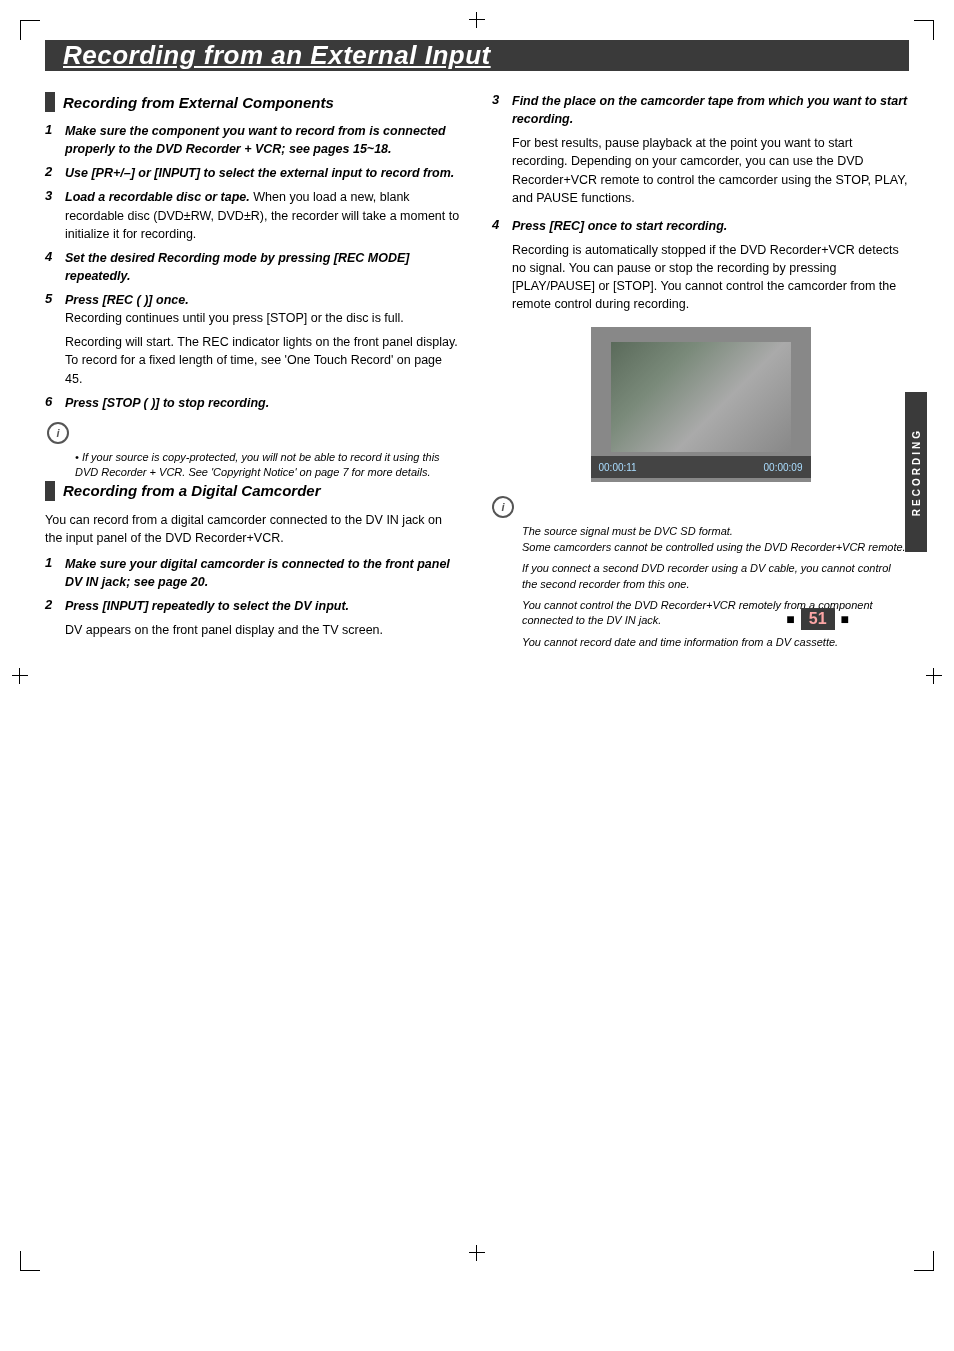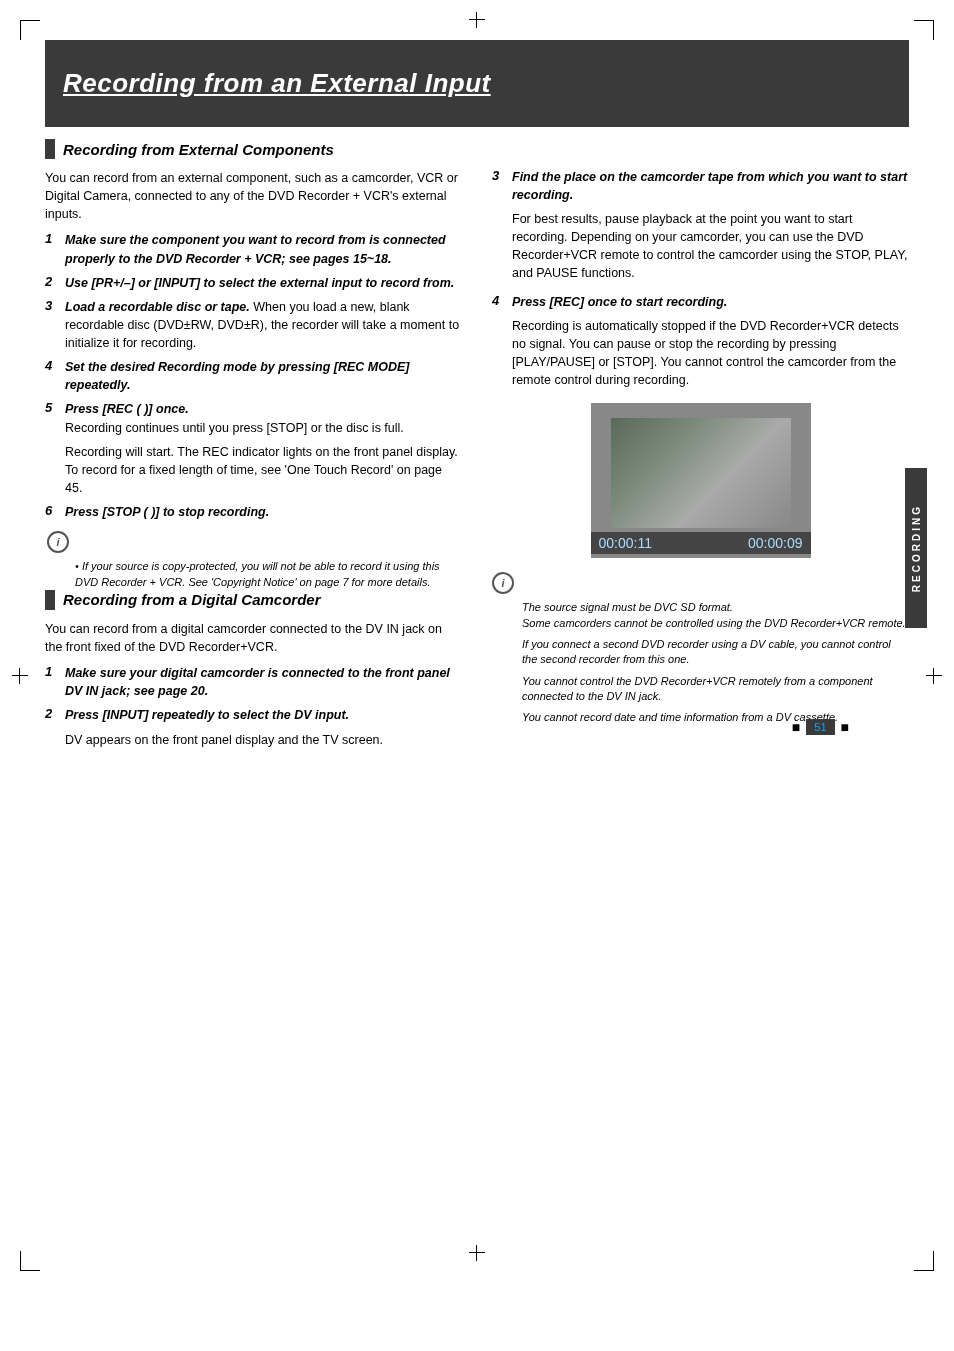--- a/index.html
+++ b/index.html
@@ -49,39 +49,38 @@
 
     
     .page-content {
       margin: 40px 45px 80px 45px;
       position: relative;
     }
 
     
     .title-bar {
       background: #3a3a3a;
-      padding: 28px 18px;
-      margin-bottom: 12px;
+      padding: 0 18px;
+      margin-bottom: 21px;
       text-decoration: underline;
     }
     .title-bar h1 {
       font-size: 26px;
       font-style: italic;
       font-weight: bold;
       color: #fff;
       letter-spacing: 0.5px;
       text-decoration: underline;
       text-decoration-style: solid;
     }
 
     
     .two-col {
       display: flex;
       gap: 30px;
-      align-items: center;
     }
     .col-left {
       flex: 1;
       max-width: 420px;
     }
     .col-right {
       flex: 1;
       max-width: 420px;
     }
 
@@ -171,21 +170,21 @@
     }
     .camcorder-img .controls-bar {
       position: absolute;
       bottom: 4px; left: 0; right: 0;
       height: 22px;
       background: #444;
       display: flex;
       align-items: center;
       justify-content: space-between;
       padding: 0 8px;
-      font-size: 14px;
+      font-size: 10px;
       color: #adf;
     }
 
     
     .note-box-right {
       display: flex;
       align-items: flex-start;
       gap: 8px;
       margin-top: 10px;
     }
@@ -216,23 +215,23 @@
     .page-number-area {
       position: absolute;
       bottom: 20px;
       right: 60px;
       display: flex;
       align-items: center;
       gap: 6px;
     }
     .page-num-block {
       background: #3a3a3a;
-      color: #0ea5e9;
-      font-size: 11px;
-      font-weight: normal;
+      color: #fca5a5;
+      font-size: 16px;
+      font-weight: bold;
       padding: 2px 8px;
     }
 
     .mt6 { margin-top: 6px; }
     .mt10 { margin-top: 10px; }
     .mt14 { margin-top: 14px; }
     .mt18 { }
 
     
     .info-icon {
@@ -272,21 +271,20 @@
 
   <div class="two-col">
 
     <div class="col-left">
 
       <div class="section-header">
         <div class="section-bar"></div>
         <span class="section-title">Recording from External Components</span>
       </div>
 
-      <p class="body-text">You can record from an external component, such as a camcorder, VCR or Digital Camera, connected to any of the DVD Recorder + VCR's external inputs.</p>
 
       <div class="step">
         <span class="step-num">1</span>
         <div class="step-content">
           <span class="step-title">Make sure the component you want to record from is connected properly to the DVD Recorder + VCR; see pages 15~18.</span>
         </div>
       </div>
 
       <div class="step">
         <span class="step-num">2</span>
@@ -330,21 +328,21 @@
       <div class="note-box mt10">
         <div class="info-icon">i</div>
         <div class="note-text">• If your source is copy-protected, you will not be able to record it using this DVD Recorder + VCR. See 'Copyright Notice' on page 7 for more details.</div>
       </div>
 
       <div class="section-header mt18">
         <div class="section-bar"></div>
         <span class="section-title">Recording from a Digital Camcorder</span>
       </div>
 
-      <p class="body-text">You can record from a digital camcorder connected to the DV IN jack on the front fixed of the DVD Recorder+VCR.</p>
+      <p class="body-text">You can record from a digital camcorder connected to the DV IN jack on the input panel of the DVD Recorder+VCR.</p>
 
       <div class="step mt6">
         <span class="step-num">1</span>
         <div class="step-content">
           <span class="step-title">Make sure your digital camcorder is connected to the front panel DV IN jack; see page 20.</span>
         </div>
       </div>
 
       <div class="step mt6">
         <span class="step-num">2</span>

